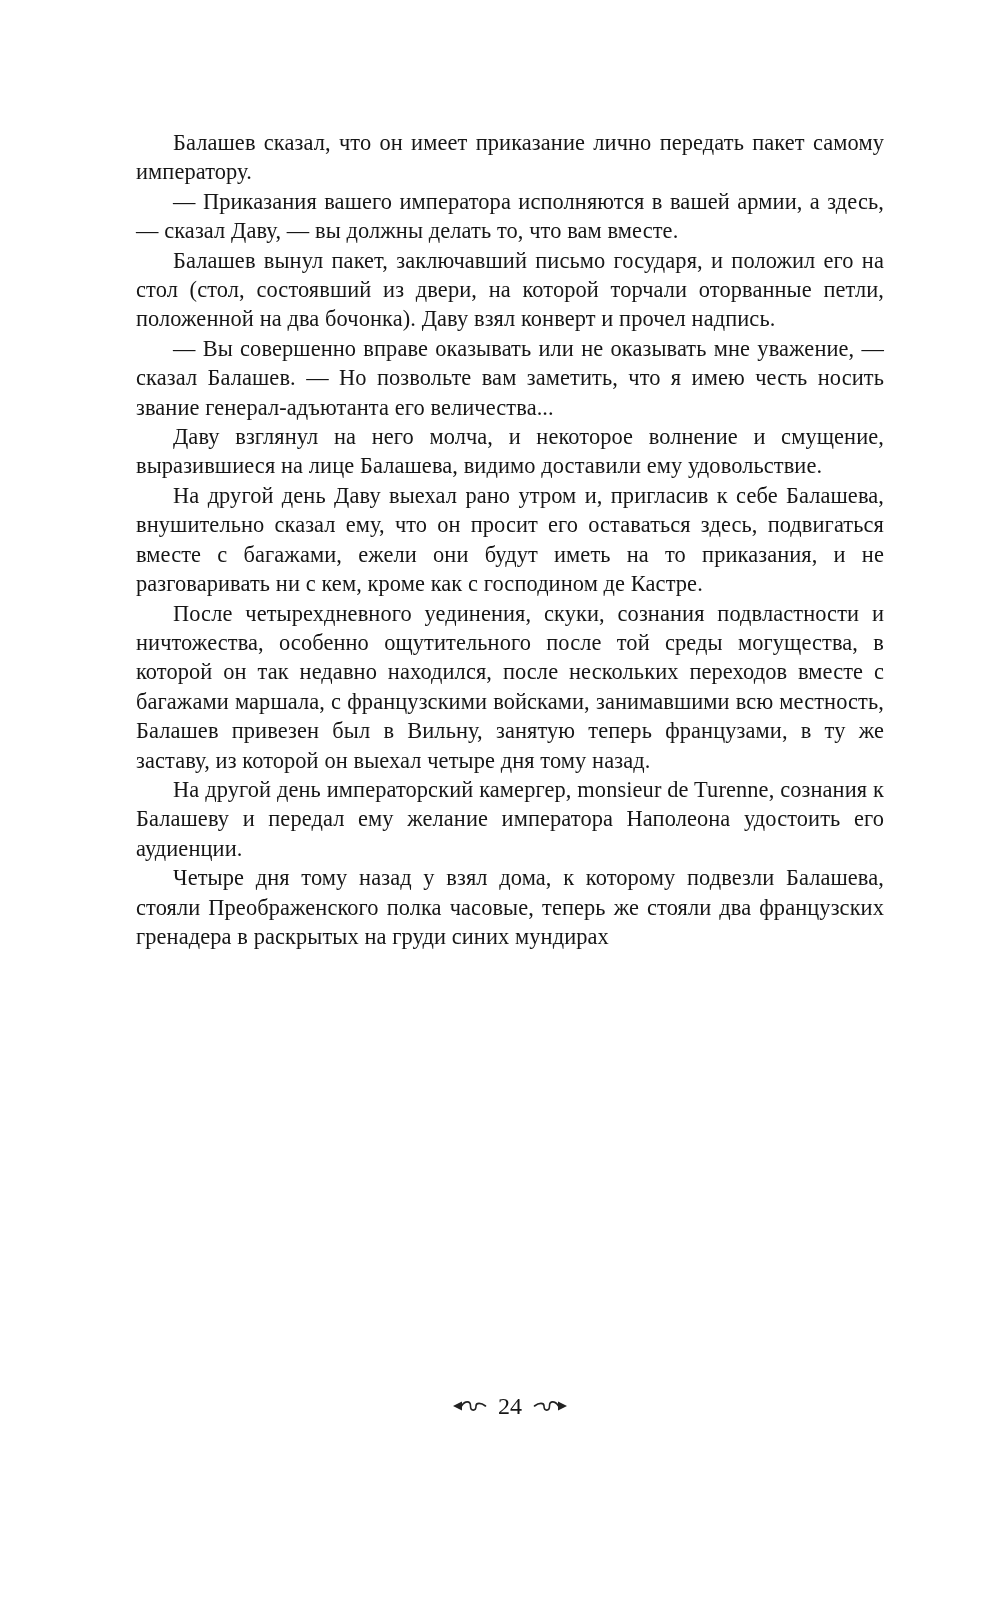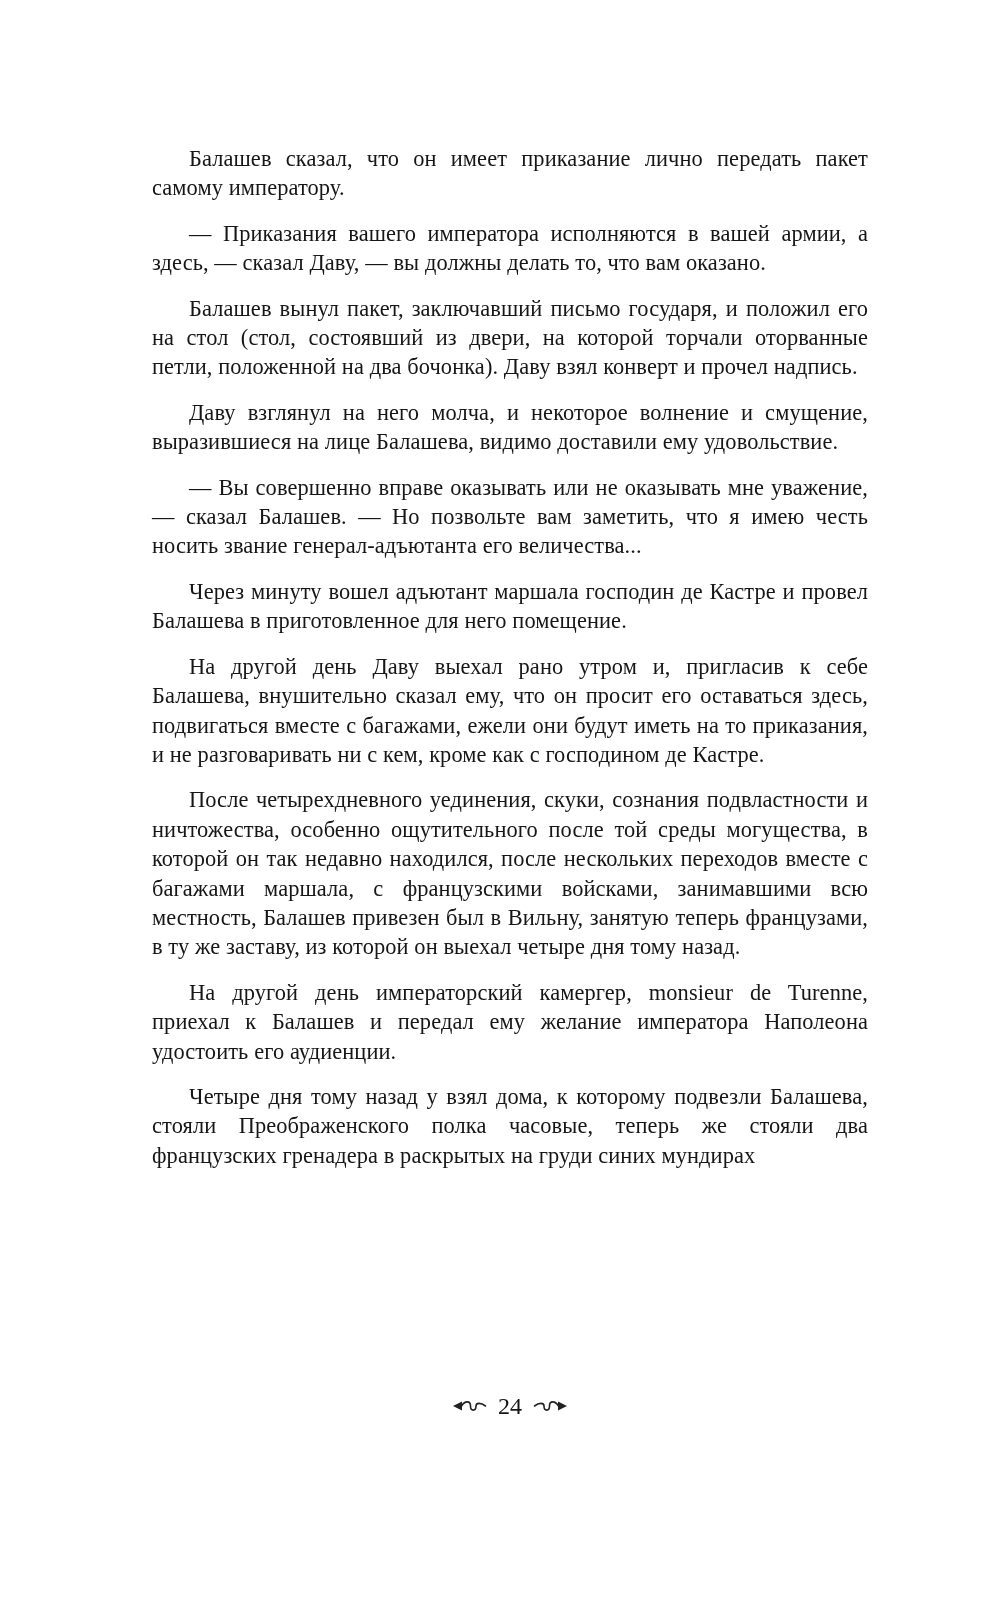--- a/index.html
+++ b/index.html
@@ -24,21 +24,21 @@
     position: absolute;
     left: 136px;
     top: 128px;
     width: 748px;
     font-size: 22.4px;
     line-height: 29.4px;
     text-align: justify;
     letter-spacing: 0.1px;
   }
   .page-text p {
-    margin: 16px;
+    margin: 0;
     padding: 0;
     text-indent: 37px;
   }
   .page-footer {
     position: absolute;
     left: 136px;
     top: 1392px;
     width: 748px;
     display: flex;
     justify-content: center;
@@ -57,28 +57,27 @@
   .ornament svg { display: block; }
   .ornament-right svg { transform: scaleX(-1); }
 </style>
 </head>
 <body>
 
 <div class="book-page">
 
   <div class="page-text">
     <p>Балашев сказал, что он имеет приказание лично передать пакет самому императору.</p>
-    <p>— Приказания вашего императора исполняются в вашей армии, а здесь, — сказал Даву, — вы должны делать то, что вам оказано.</p>
+    <p>— Приказания вашего императора исполняются в вашей армии, а здесь, — сказал Даву, — вы должны делать то, что вам вместе.</p>
     <p>Балашев вынул пакет, заключавший письмо государя, и положил его на стол (стол, состоявший из двери, на которой торчали оторванные петли, положенной на два бочонка). Даву взял конверт и прочел надпись.</p>
+    <p>— Вы совершенно вправе оказывать или не оказывать мне уважение, — сказал Балашев. — Но позвольте вам заметить, что я имею честь носить звание генерал-адъютанта его величества...</p>
     <p>Даву взглянул на него молча, и некоторое волнение и смущение, выразившиеся на лице Балашева, видимо доставили ему удовольствие.</p>
-    <p>— Вы совершенно вправе оказывать или не оказывать мне уважение, — сказал Балашев. — Но позвольте вам заметить, что я имею честь носить звание генерал-адъютанта его величества...</p>
-    <p>Через минуту вошел адъютант маршала господин де Кастре и провел Балашева в приготовленное для него помещение.</p>
     <p>На другой день Даву выехал рано утром и, пригласив к себе Балашева, внушительно сказал ему, что он просит его оставаться здесь, подвигаться вместе с багажами, ежели они будут иметь на то приказания, и не разговаривать ни с кем, кроме как с господином де Кастре.</p>
     <p>После четырехдневного уединения, скуки, сознания подвластности и ничтожества, особенно ощутительного после той среды могущества, в которой он так недавно находился, после нескольких переходов вместе с багажами маршала, с французскими войсками, занимавшими всю местность, Балашев привезен был в Вильну, занятую теперь французами, в ту же заставу, из которой он выехал четыре дня тому назад.</p>
-    <p>На другой день императорский камергер, monsieur de Turenne, приехал к Балашев и передал ему желание императора Наполеона удостоить его аудиенции.</p>
+    <p>На другой день императорский камергер, monsieur de Turenne, сознания к Балашеву и передал ему желание императора Наполеона удостоить его аудиенции.</p>
     <p>Четыре дня тому назад у взял дома, к которому подвезли Балашева, стояли Преображенского полка часовые, теперь же стояли два французских гренадера в раскрытых на груди синих мундирах</p>
   </div>
 
   <div class="page-footer">
     <span class="ornament ornament-left">
       <svg viewBox="0 0 36 16" width="36" height="16" aria-hidden="true">
         <path d="M1 8 L10 3.5 V12.5 Z" fill="#222"></path>
         <path d="M9.5 8 C 13 2.5, 18.5 2.5, 18.5 8 C 18.5 13.5, 24 13.5, 24 8 C 24 4.5, 29 4.5, 33.5 8" fill="none" stroke="#222" stroke-width="1.6" stroke-linecap="round"></path>
       </svg>
     </span>

